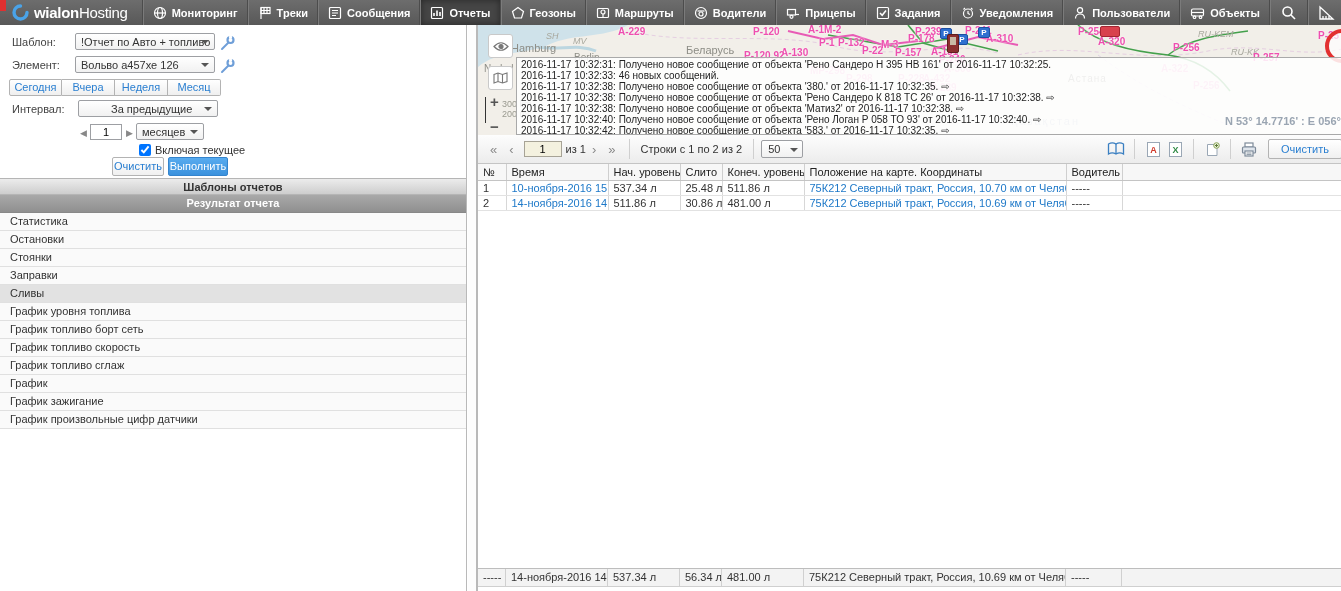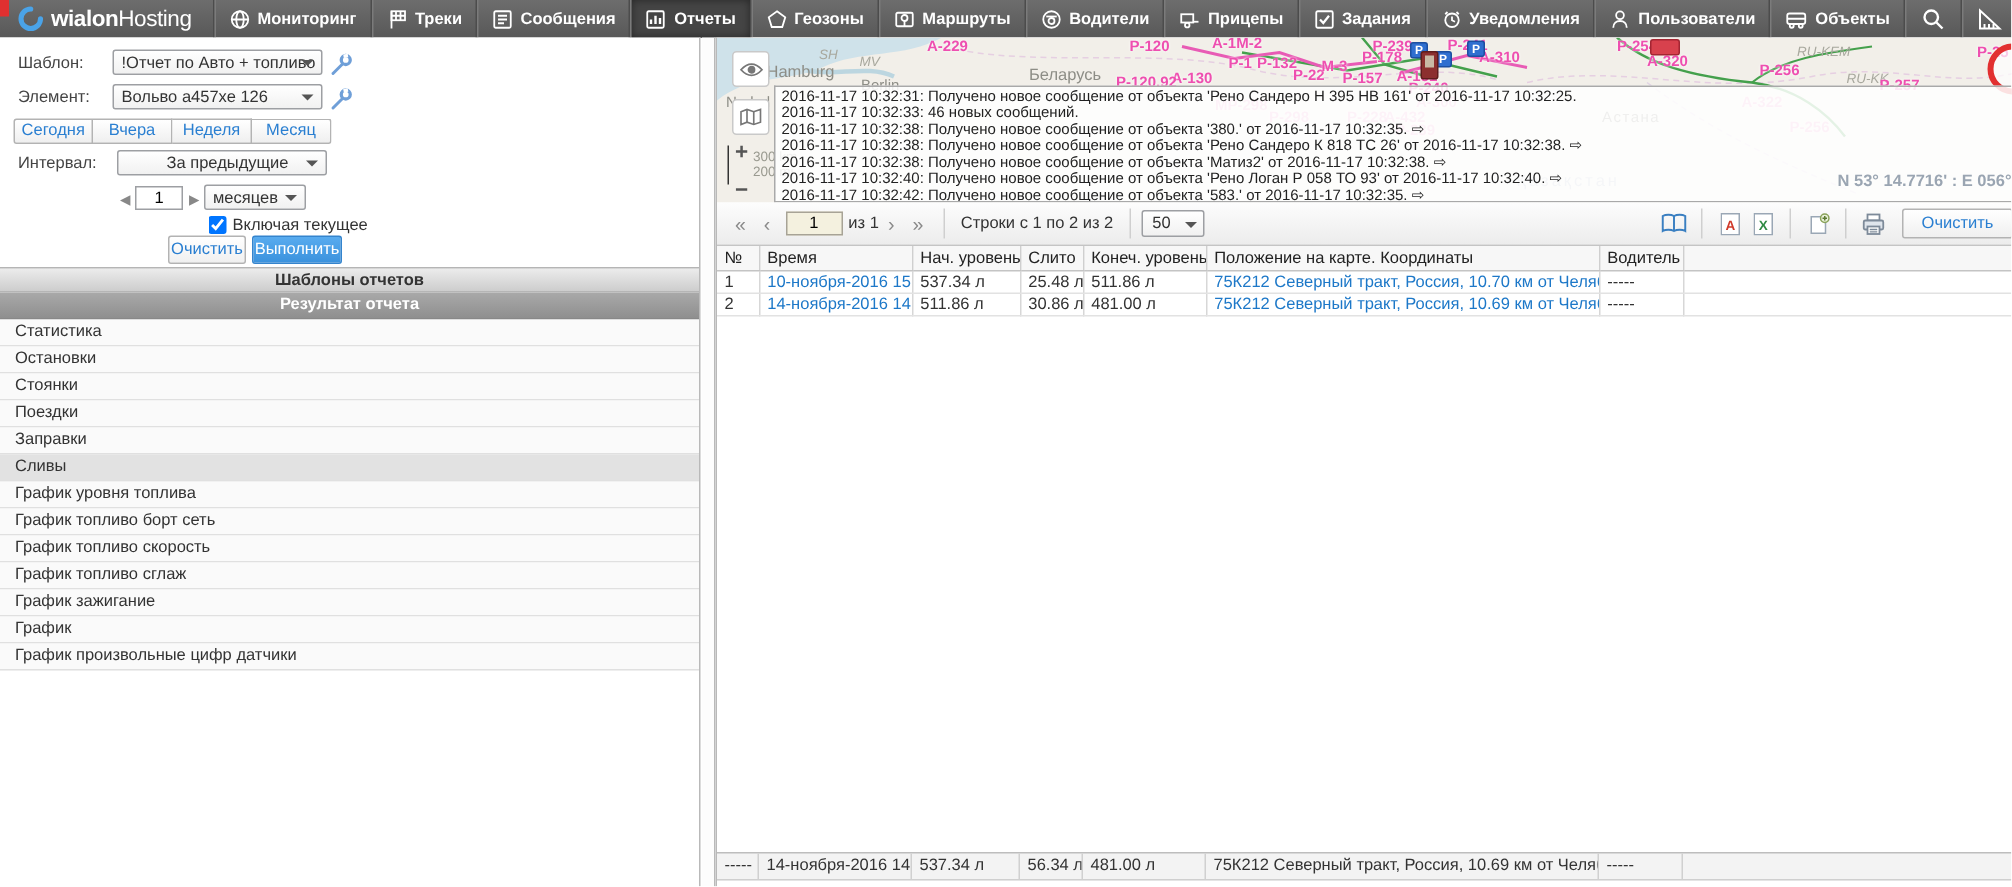--- a/index.html
+++ b/index.html
@@ -292,29 +292,28 @@
       <div class="btn btn-exec">Выполнить</div>
     </div>
 
     <div class="hdr-light">Шаблоны отчетов</div>
     <div class="hdr-dark">Результат отчета</div>
 
     <div>
       <div class="section-item">Статистика</div>
       <div class="section-item">Остановки</div>
       <div class="section-item">Стоянки</div>
-      <div class="section-item">Поездки</div>
       <div class="section-item">Заправки</div>
       <div class="section-item selected">Сливы</div>
       <div class="section-item">График уровня топлива</div>
       <div class="section-item">График топливо борт сеть</div>
       <div class="section-item">График топливо скорость</div>
       <div class="section-item">График топливо сглаж</div>
+      <div class="section-item">График</div>
       <div class="section-item">График зажигание</div>
-      <div class="section-item">График</div>
       <div class="section-item">График произвольные цифр датчики</div>
     </div>
   </div>
   <div class="gap-strip"></div>
 
   <div class="right-panel">
 
     <div class="map">
       <svg class="mapbg" width="864" height="110" viewBox="0 0 864 110">
         <path d="M0,0 L150,0 C125,14 95,8 70,20 C48,30 22,24 0,42 Z" fill="#cfe2ea"></path>

